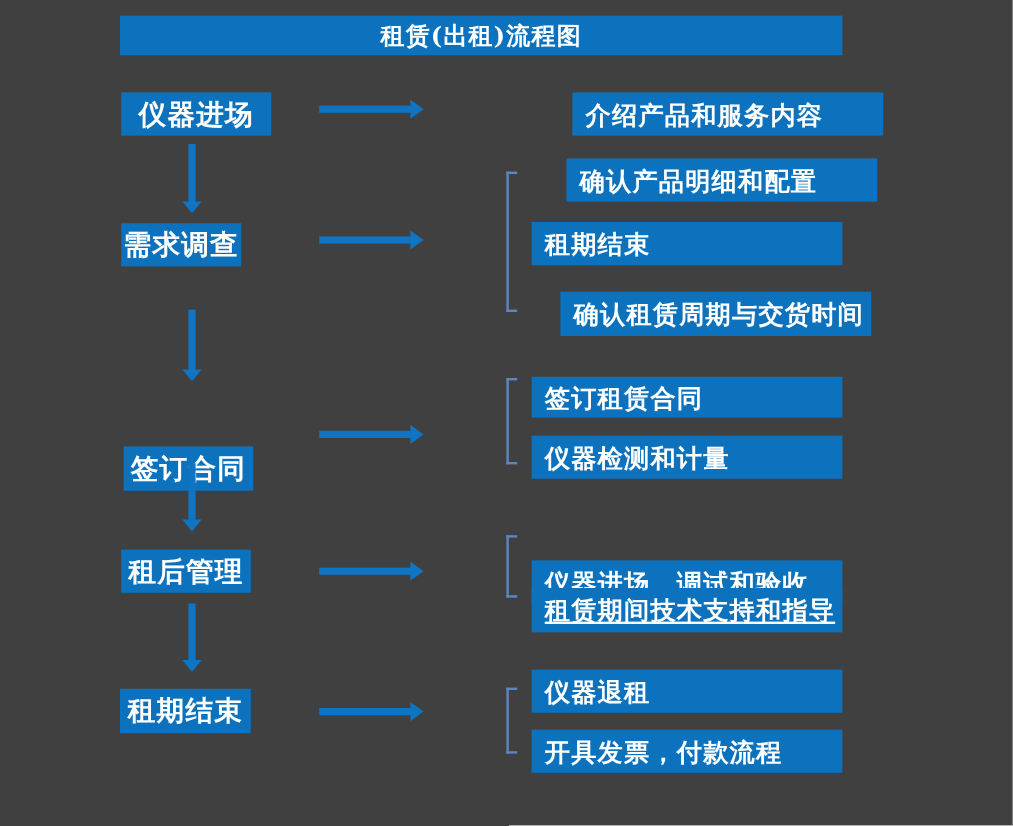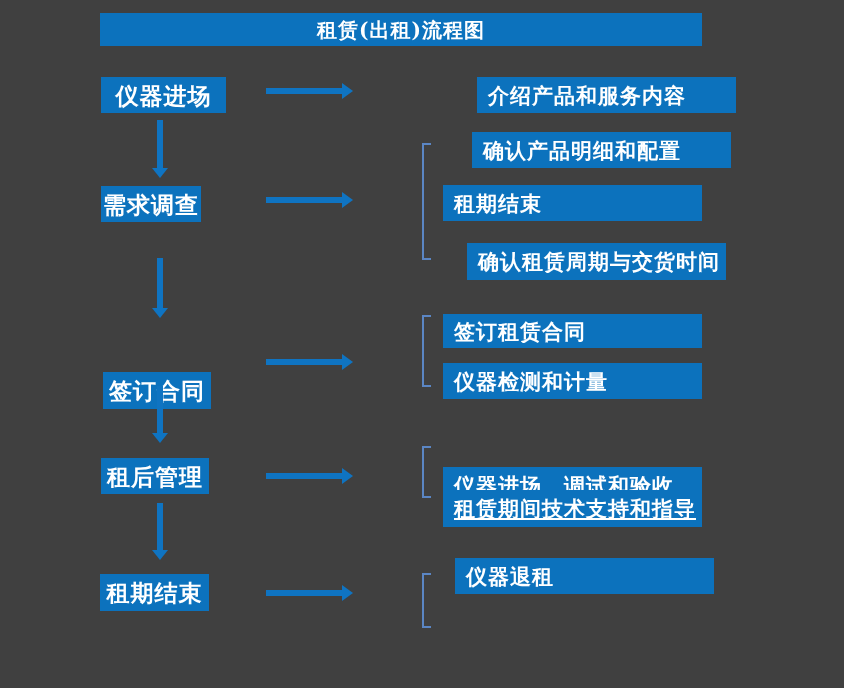--- a/index.html
+++ b/index.html
@@ -51,21 +51,21 @@
     letter-spacing: 1px;
   }
   .d1  { top: 77px;  height: 36px; margin-left: 34px; }
   .d2  { top: 132px; height: 36px; margin-left: 29px; }
   .d3  { top: 185px; height: 36px; }
   .d4  { top: 243px; height: 37px; margin-left: 24px; }
   .d5  { top: 314px; height: 34px; }
   .d6  { top: 363px; height: 36px; }
   .d7  { top: 423px; height: 37px; margin-top: 44px; }
   .d8  { top: 490px; height: 37px; text-decoration: underline; }
-  .d9  { top: 558px; height: 36px; margin-left: 12px; }
+  .d9  { top: 558px; height: 36px; }
   .d10 { top: 608px; height: 36px; }
 
   
   .varrow { position: absolute; left: 152px; width: 16px; }
   .varrow::before {
     content: ""; position: absolute;
     left: 5px; right: 5px; top: 0; bottom: 9px;
     background: var(--arrow_blue, #0f74c2);
   }
   .varrow::after {
@@ -143,14 +143,15 @@
 
   <div class="box detail d1">介绍产品和服务内容</div>
   <div class="box detail d2">确认产品明细和配置</div>
   <div class="box detail d3">租期结束</div>
   <div class="box detail d4">确认租赁周期与交货时间</div>
   <div class="box detail d5">签订租赁合同</div>
   <div class="box detail d6">仪器检测和计量</div>
   <div class="box detail d7">仪器进场、调试和验收</div>
   <div class="box detail d8">租赁期间技术支持和指导</div>
   <div class="box detail d9">仪器退租</div>
+  <div class="box detail d10">开具发票，付款流程</div>
 
 </div>
 
 </body></html>

